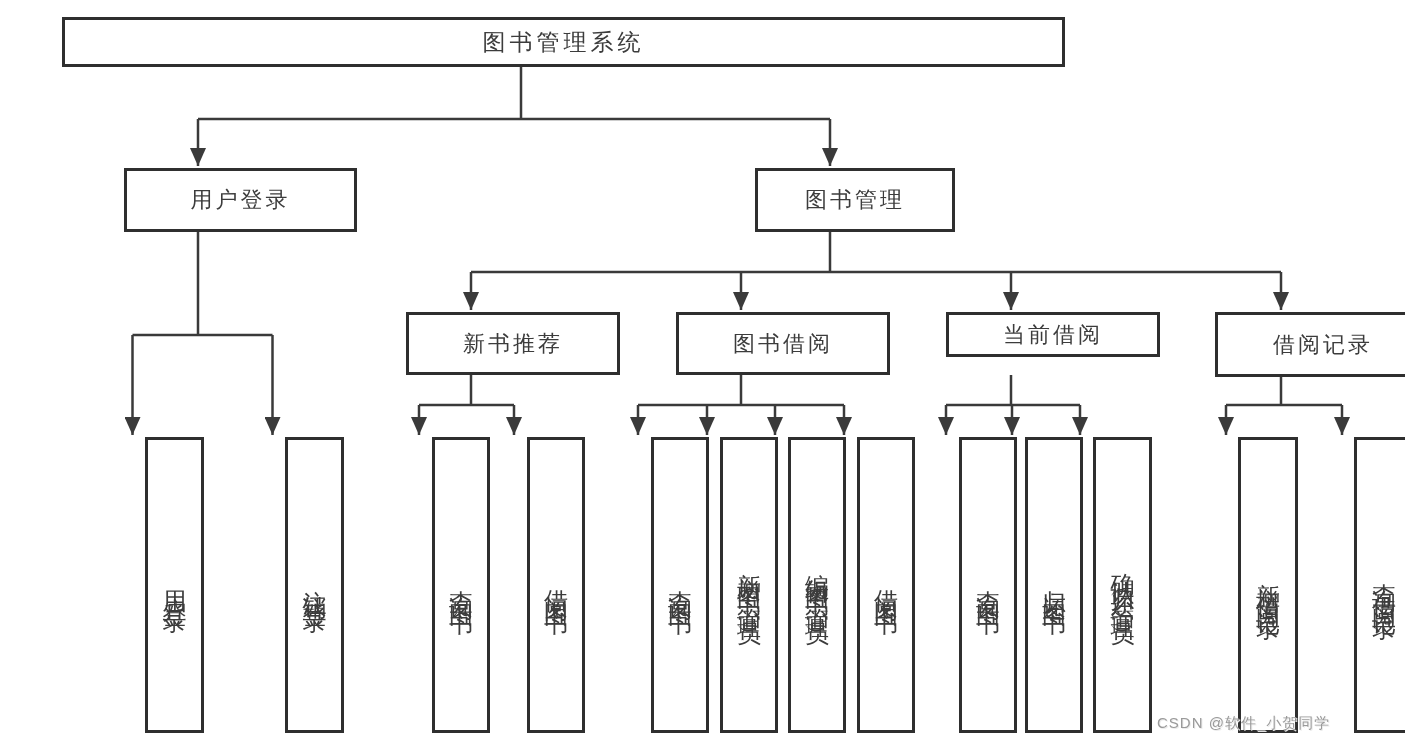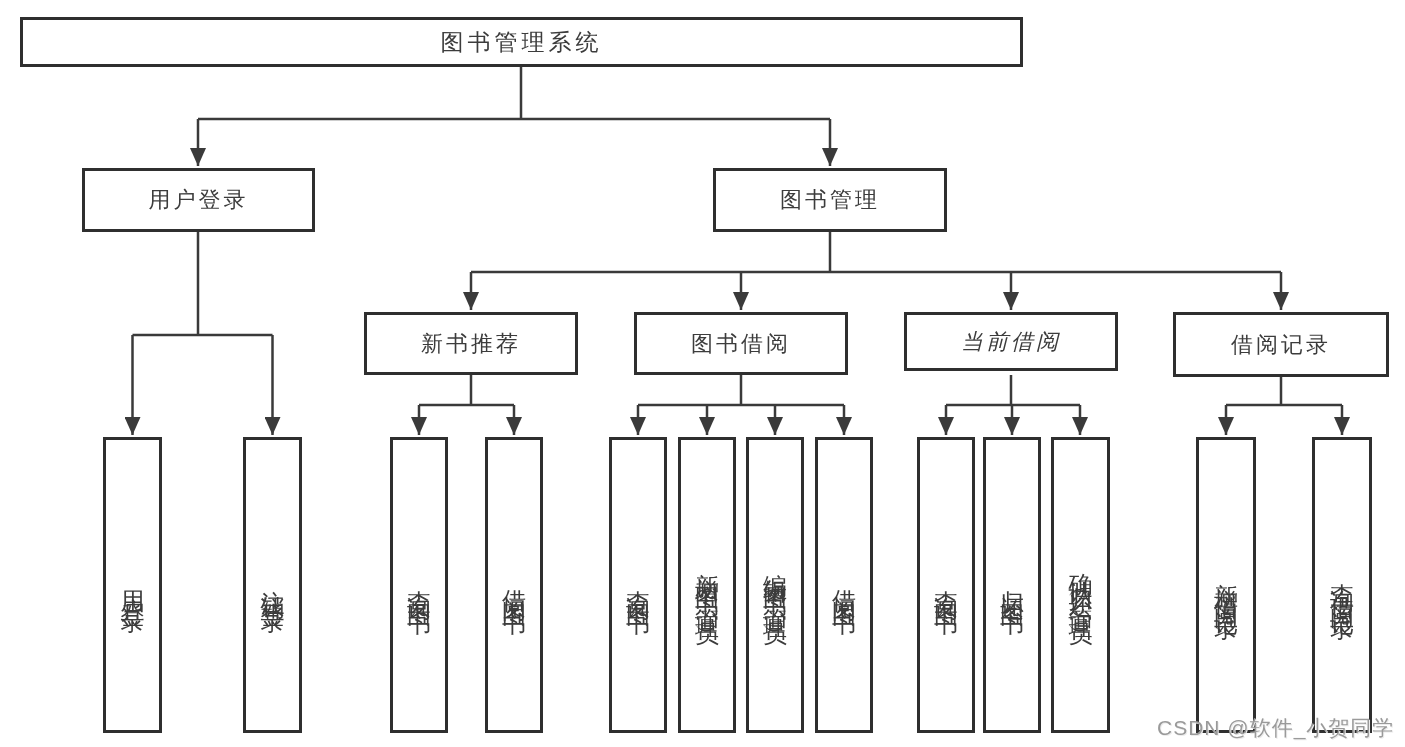--- a/index.html
+++ b/index.html
@@ -19,20 +19,21 @@
   }
   .box {
     position: absolute;
     box-sizing: border-box;
     background: #ffffff;
     border: 3px solid #2f2f2f;
     display: flex;
     align-items: center;
     justify-content: center;
     color: #3c3c3c;
+    margin-left: 42px;
   }
   .box.h span {
     font-size: 22px;
     letter-spacing: 3px;
     white-space: nowrap;
   }
   .box.root span {
     font-size: 23px;
     letter-spacing: 4px;
   }
@@ -41,21 +42,21 @@
     text-orientation: mixed;
     font-size: 24px;
     letter-spacing: 7px;
     line-height: 1;
     white-space: nowrap;
   }
   .watermark {
     position: absolute;
     left: 1157px;
     top: 714px;
-    font-size: 21px;
+    font-size: 15px;
     color: #9a9a9a;
     text-shadow: 1px 1px 0 #ececec;
     white-space: nowrap;
     letter-spacing: 1px;
   }
 </style>
 </head>
 <body>
 
 <div class="stage">
@@ -118,31 +119,31 @@
     </g>
   </svg>
 
   <div class="box h root" style="left:20px; top:17px; width:1003px; height:50px;">
     <span>图书管理系统</span>
   </div>
 
   <div class="box h" style="left:82px; top:168px; width:233px; height:64px;">
     <span>用户登录</span>
   </div>
-  <div class="box h" style="left:713px; top:168px; width:234px; height:64px;">
+  <div class="box h" style="left:713px; top:168px; width:200px; height:64px;">
     <span>图书管理</span>
   </div>
 
   <div class="box h" style="left:634px; top:312px; width:214px; height:63px;">
     <span>图书借阅</span>
   </div>
   <div class="box h" style="left:364px; top:312px; width:214px; height:63px;">
     <span>新书推荐</span>
   </div>
-  <div class="box h" style="left:904px; top:312px; width:214px; height:59px;font-style:italic;">
+  <div class="box h" style="left:904px; top:312px; width:214px; height:45px;">
     <span>当前借阅</span>
   </div>
   <div class="box h" style="left:1173px; top:312px; width:216px; height:65px;">
     <span>借阅记录</span>
   </div>
 
   <div class="box v" style="left:103px; top:437px; width:59px; height:296px;">
     <span>用户登录</span>
   </div>
   <div class="box v" style="left:243px; top:437px; width:59px; height:296px;">

